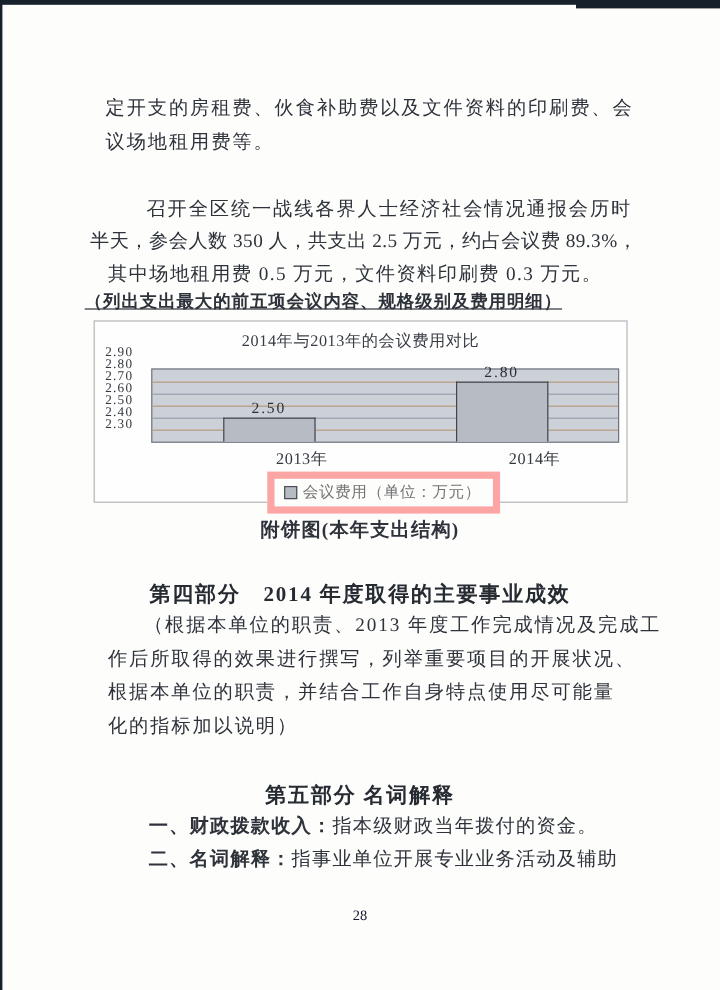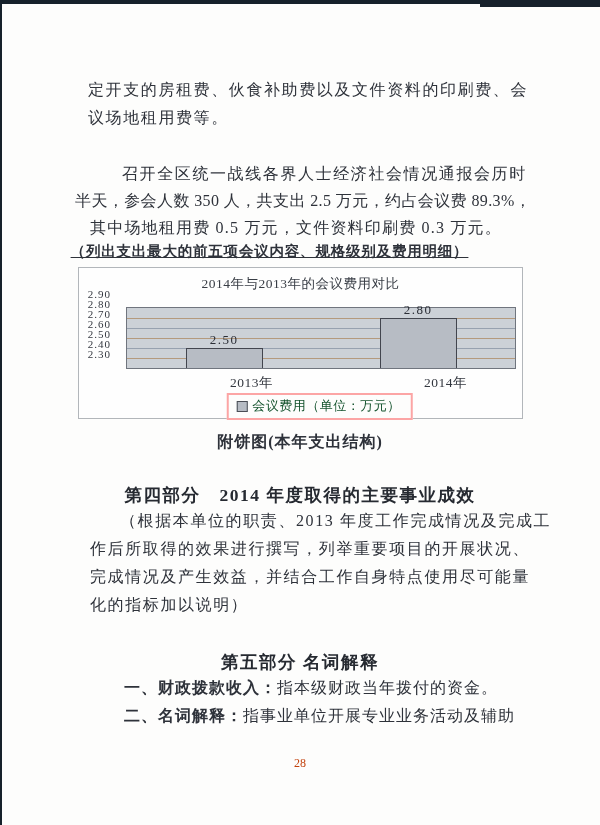--- a/index.html
+++ b/index.html
@@ -82,35 +82,35 @@
     font-size:13px;letter-spacing:1.5px;color:#2b2e36;z-index:3;
   }
   .x-axis{position:absolute;left:47px;top:106px;width:388px;height:18px;}
   .xtick{
     position:absolute;width:100px;text-align:right;
     font-size:13.5px;letter-spacing:0.5px;color:#33373f;
   }
   .legend{
     position:absolute;top:125px;left:50%;
     transform:translateX(calc(-50% + 19px));
-    border:2px solid #fca5a5;
+    border:6px solid #fca5a5;
     background:#fdfdfc;
     padding:2px 10px 3px 8px;
-    font-size:13px;letter-spacing:0.5px;color:#14532d;
+    font-size:13px;letter-spacing:0.5px;color:#737373;
     display:flex;align-items:center;gap:5px;
     white-space:nowrap;
   }
   .legend-marker{
     display:inline-block;width:9px;height:9px;
     background:var(--bar-fill);
     border:1px solid #4a4d55;
   }
   .page-number{
     position:absolute;left:0;width:600px;text-align:center;
-    font-size:12px;color:#c2410c;
+    font-size:12px;color:#0f172a;
   }
 </style>
 </head>
 <body>
 
 <div class="page">
 
   <div class="scan-edge-top"></div>
   <div class="scan-edge-top-right"></div>
   <div class="scan-edge-left"></div>
@@ -152,21 +152,21 @@
       <span class="legend-marker"></span>
       <span>会议费用（单位：万元）</span>
     </div>
   </div>
 
   <div class="tline bold centered" style="top:432px;letter-spacing:1px;">附饼图(本年支出结构)</div>
 
   <div class="heading" style="top:483px;">第四部分　2014 年度取得的主要事业成效</div>
   <div class="tline" style="left:120px;top:511px;">（根据本单位的职责、2013 年度工作完成情况及完成工</div>
   <div class="tline" style="left:90px;top:539px;">作后所取得的效果进行撰写，列举重要项目的开展状况、</div>
-  <div class="tline" style="left:90px;top:567px;">完成情况及产生效益，并结合工作自身特点使用尽可能量</div>
+  <div class="tline" style="left:90px;top:567px;">根据本单位的职责，并结合工作自身特点使用尽可能量</div>
   <div class="tline" style="left:90px;top:595px;">化的指标加以说明）</div>
 
   <div class="heading" style="top:650px;">第五部分 名词解释</div>
   <div class="tline" style="left:124px;top:678px;letter-spacing:1px;"><span class="bold">一、财政拨款收入：</span><span>指本级财政当年拨付的资金。</span></div>
   <div class="tline" style="left:124px;top:706px;letter-spacing:1px;"><span class="bold">二、名词解释：</span><span>指事业单位开展专业业务活动及辅助</span></div>
 
   <div class="page-number" style="top:756px;">28</div>
 
 </div>
 

